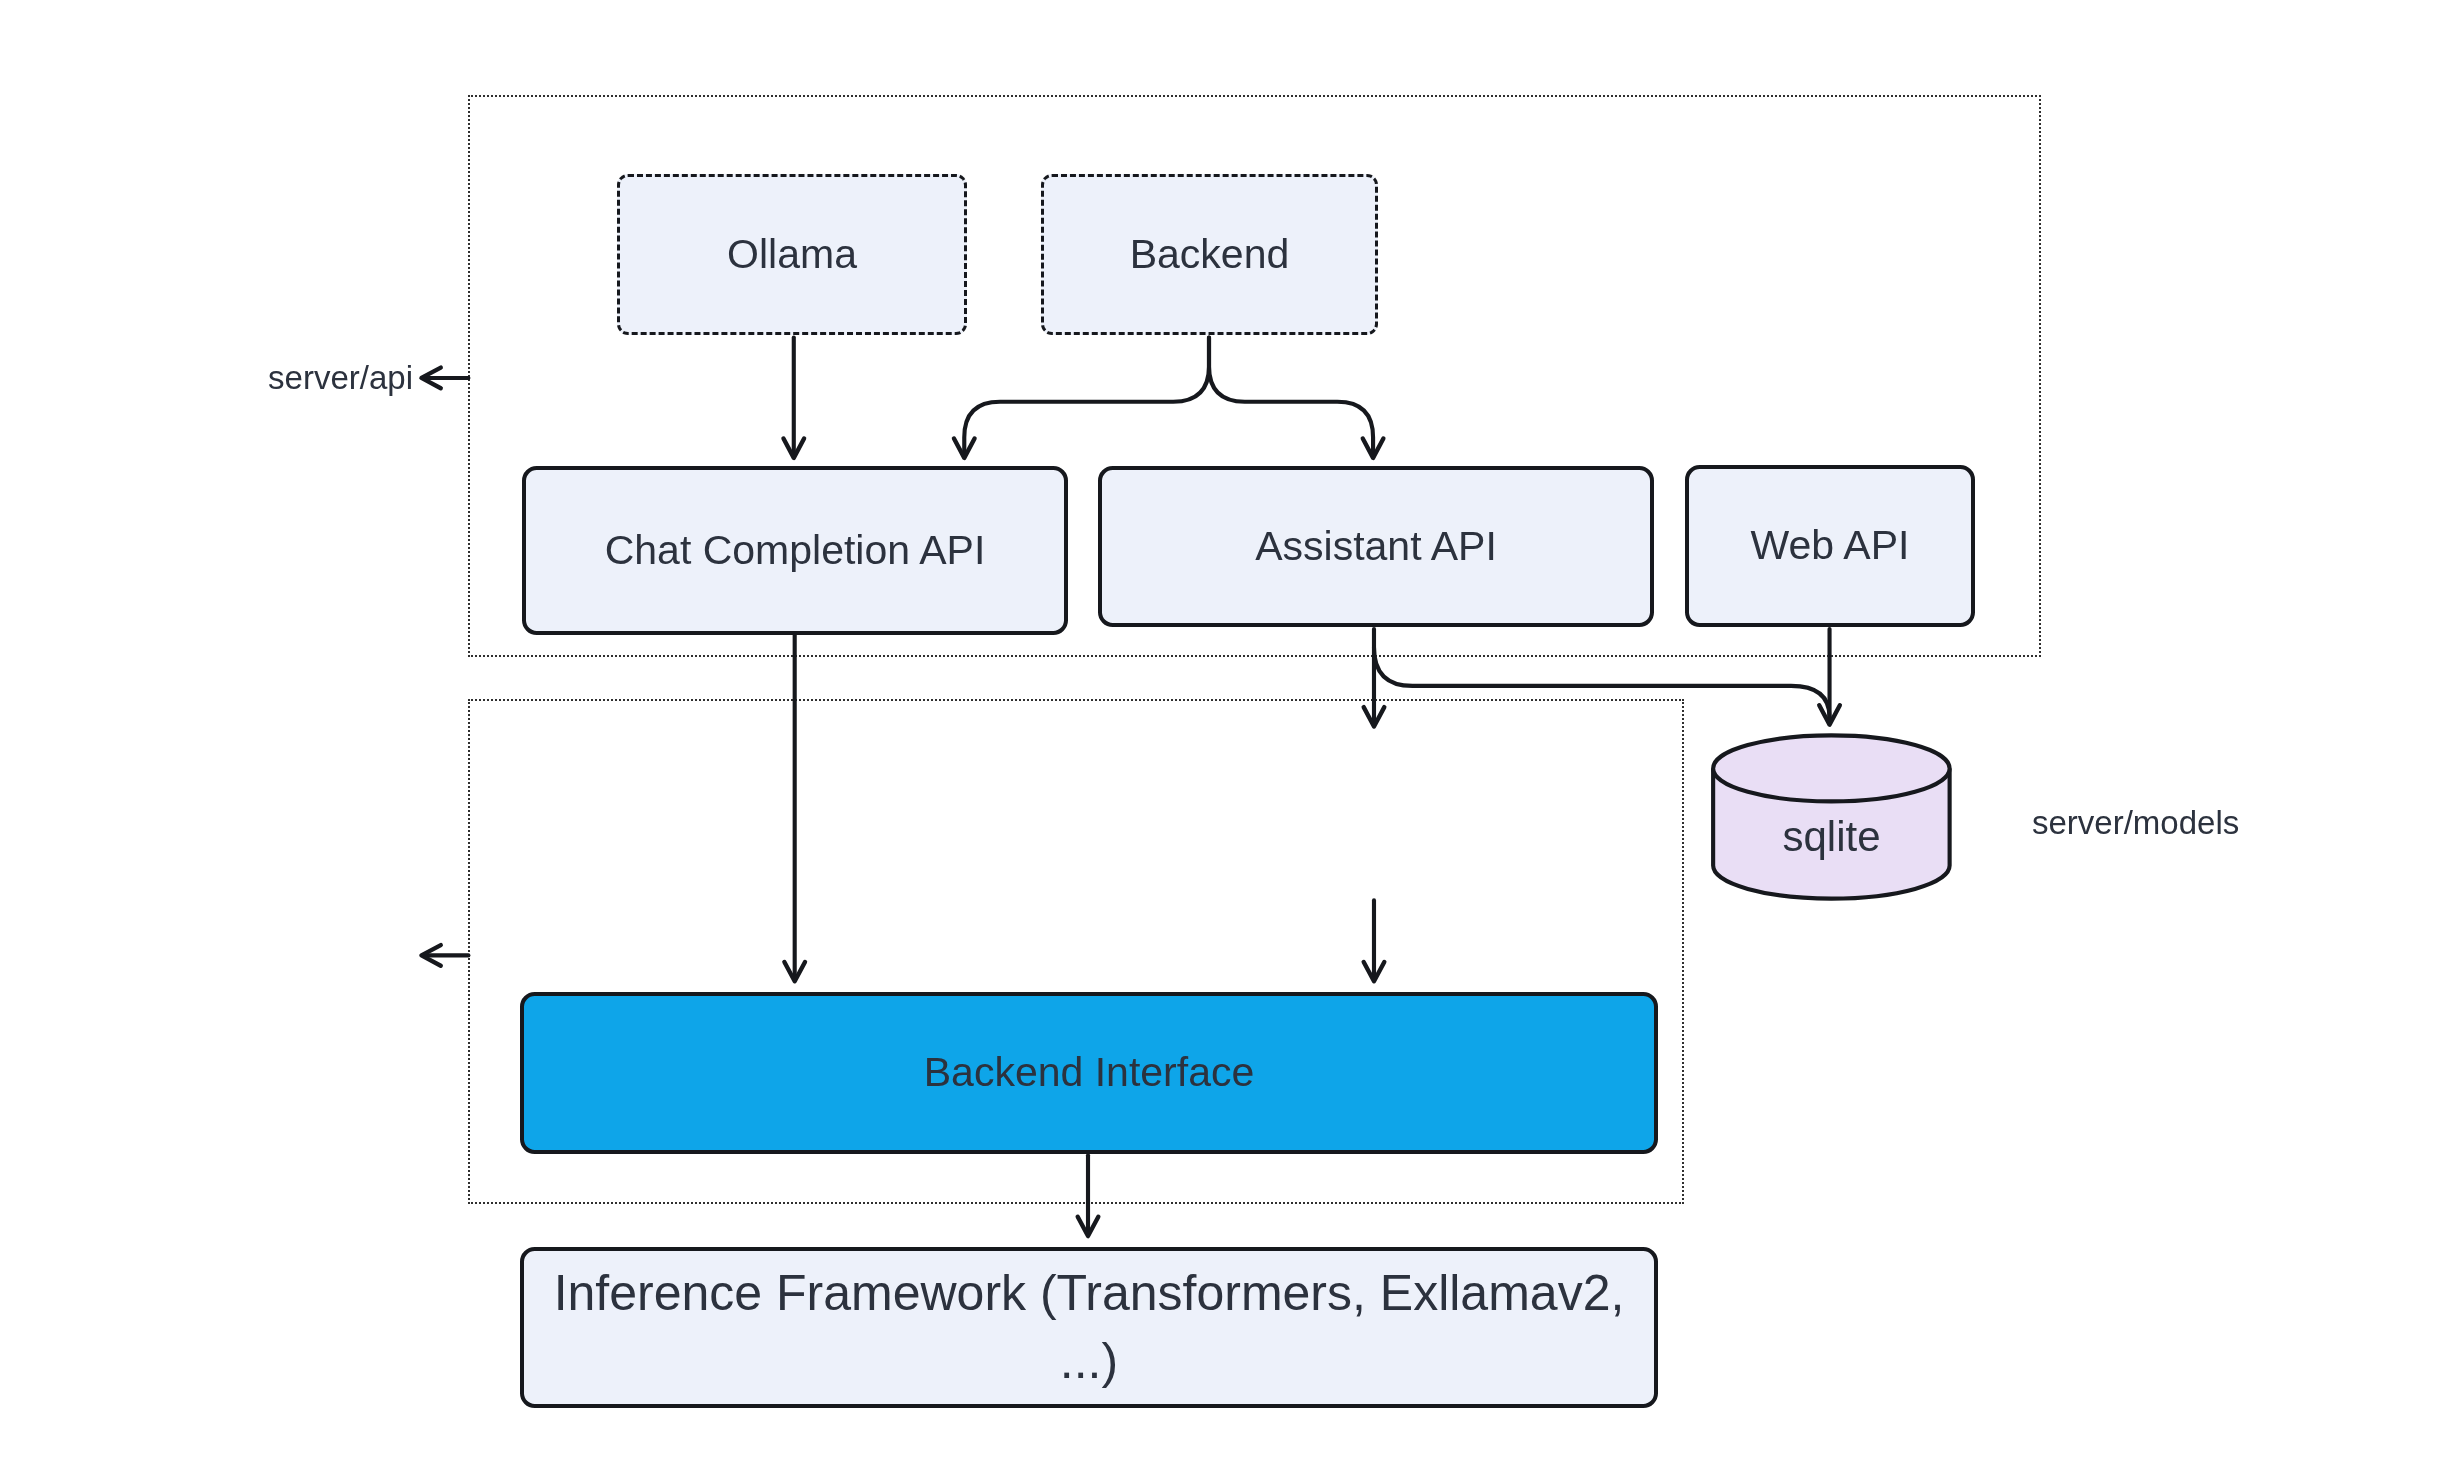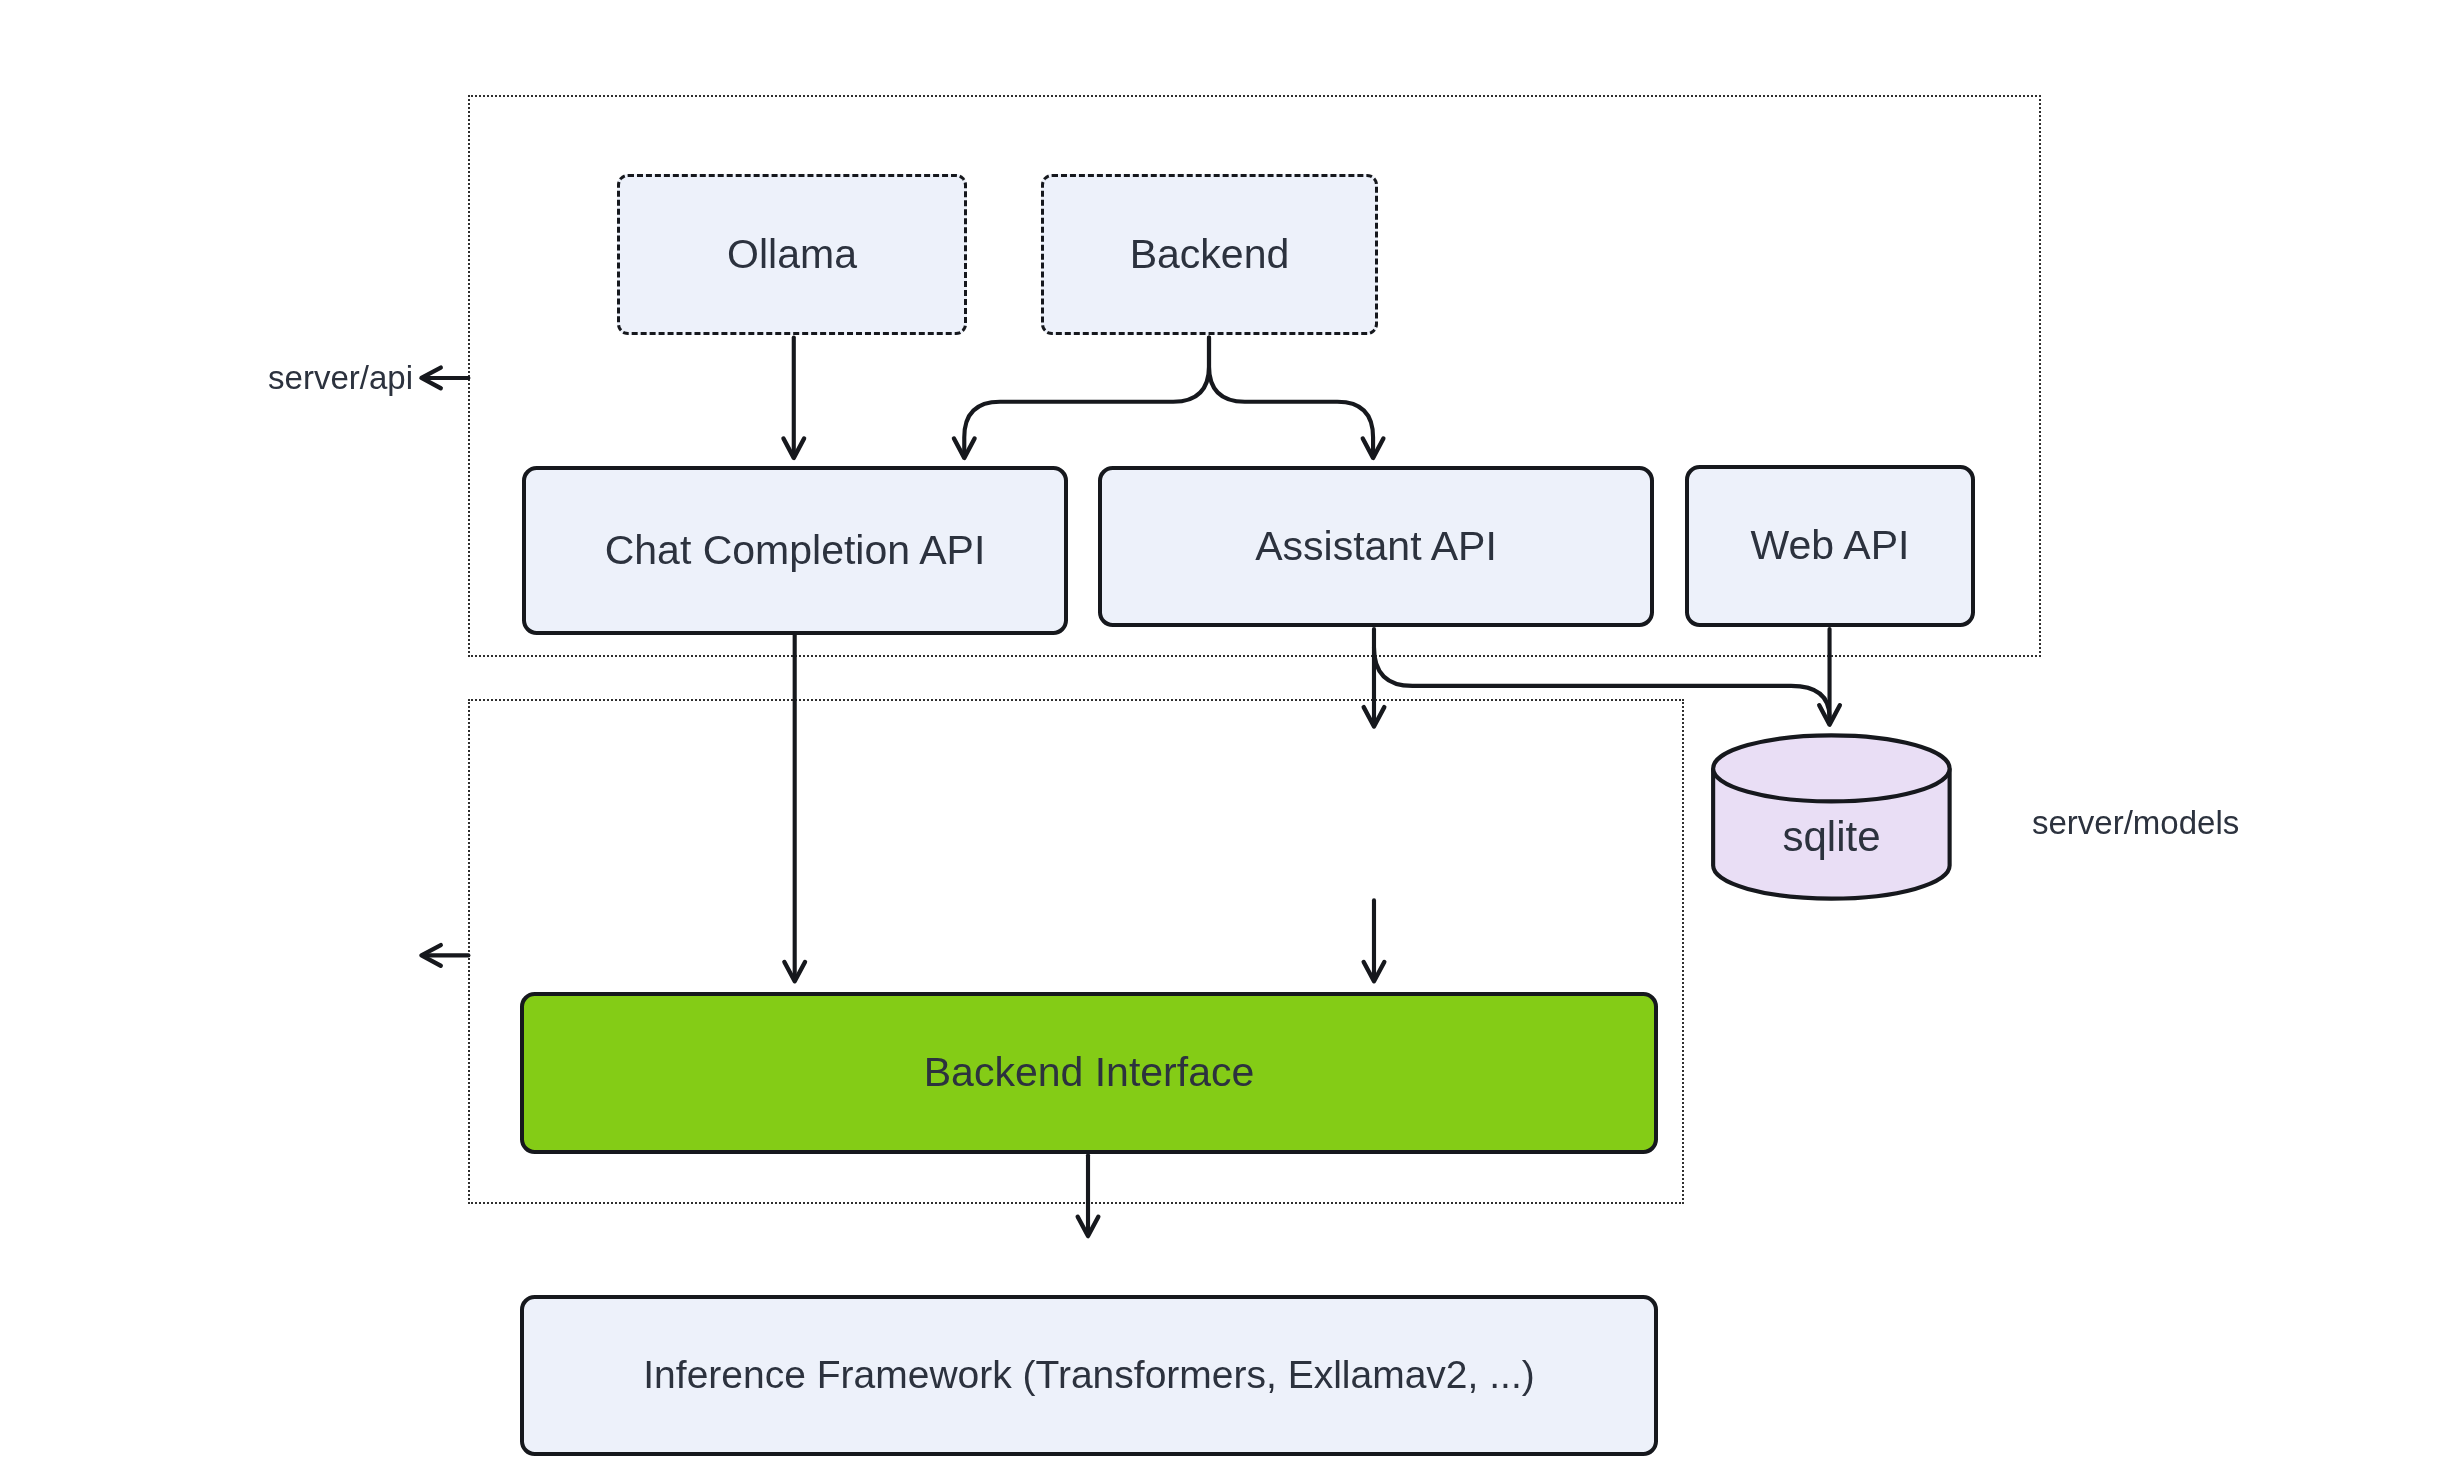--- a/index.html
+++ b/index.html
@@ -31,21 +31,21 @@
     line-height:1.35;
     color:#2c323e;
     box-sizing:border-box;
   }
   .node.dashed {
     border-style:dashed;
     border-width:3.7px;
     border-radius:11px;
   }
   .node.green  { background:#d9f0dc; }
-  .node.yellow { background:#84cc16; }
+  .node.yellow { background:#0ea5e9; }
   .node-label { white-space:pre-line; }
   .annotation {
     position:absolute;
     font-size:33px;
     color:#2c323e;
     line-height:53px;
     white-space:nowrap;
   }
   .annotation.right-align { text-align:right; }
   .cyl-label {
@@ -110,21 +110,21 @@
 
   <div class="node" style="left:1685px; top:465px; width:290px; height:162px;">
     <span class="node-label">Web API</span>
   </div>
 
 
   <div class="node yellow" style="left:520px; top:992px; width:1138px; height:162px;">
     <span class="node-label">Backend Interface</span>
   </div>
 
-  <div class="node" style="left:520px; top:1247px; width:1138px; height:161px; font-size:39px;margin-top:48px;">
+  <div class="node" style="left:520px; top:1247px; width:1138px; height:161px; font-size:50px;">
     <span class="node-label">Inference Framework (Transformers, Exllamav2, ...)</span>
   </div>
 
   <div class="cyl-label" style="left:1740px; top:810px; width:183px; height:53px;">
       <span>sqlite</span>
     </div>
 
   <div class="annotation right-align" style="left:138px; top:351px; width:275px;"><span>server/api</span></div>
 
 

